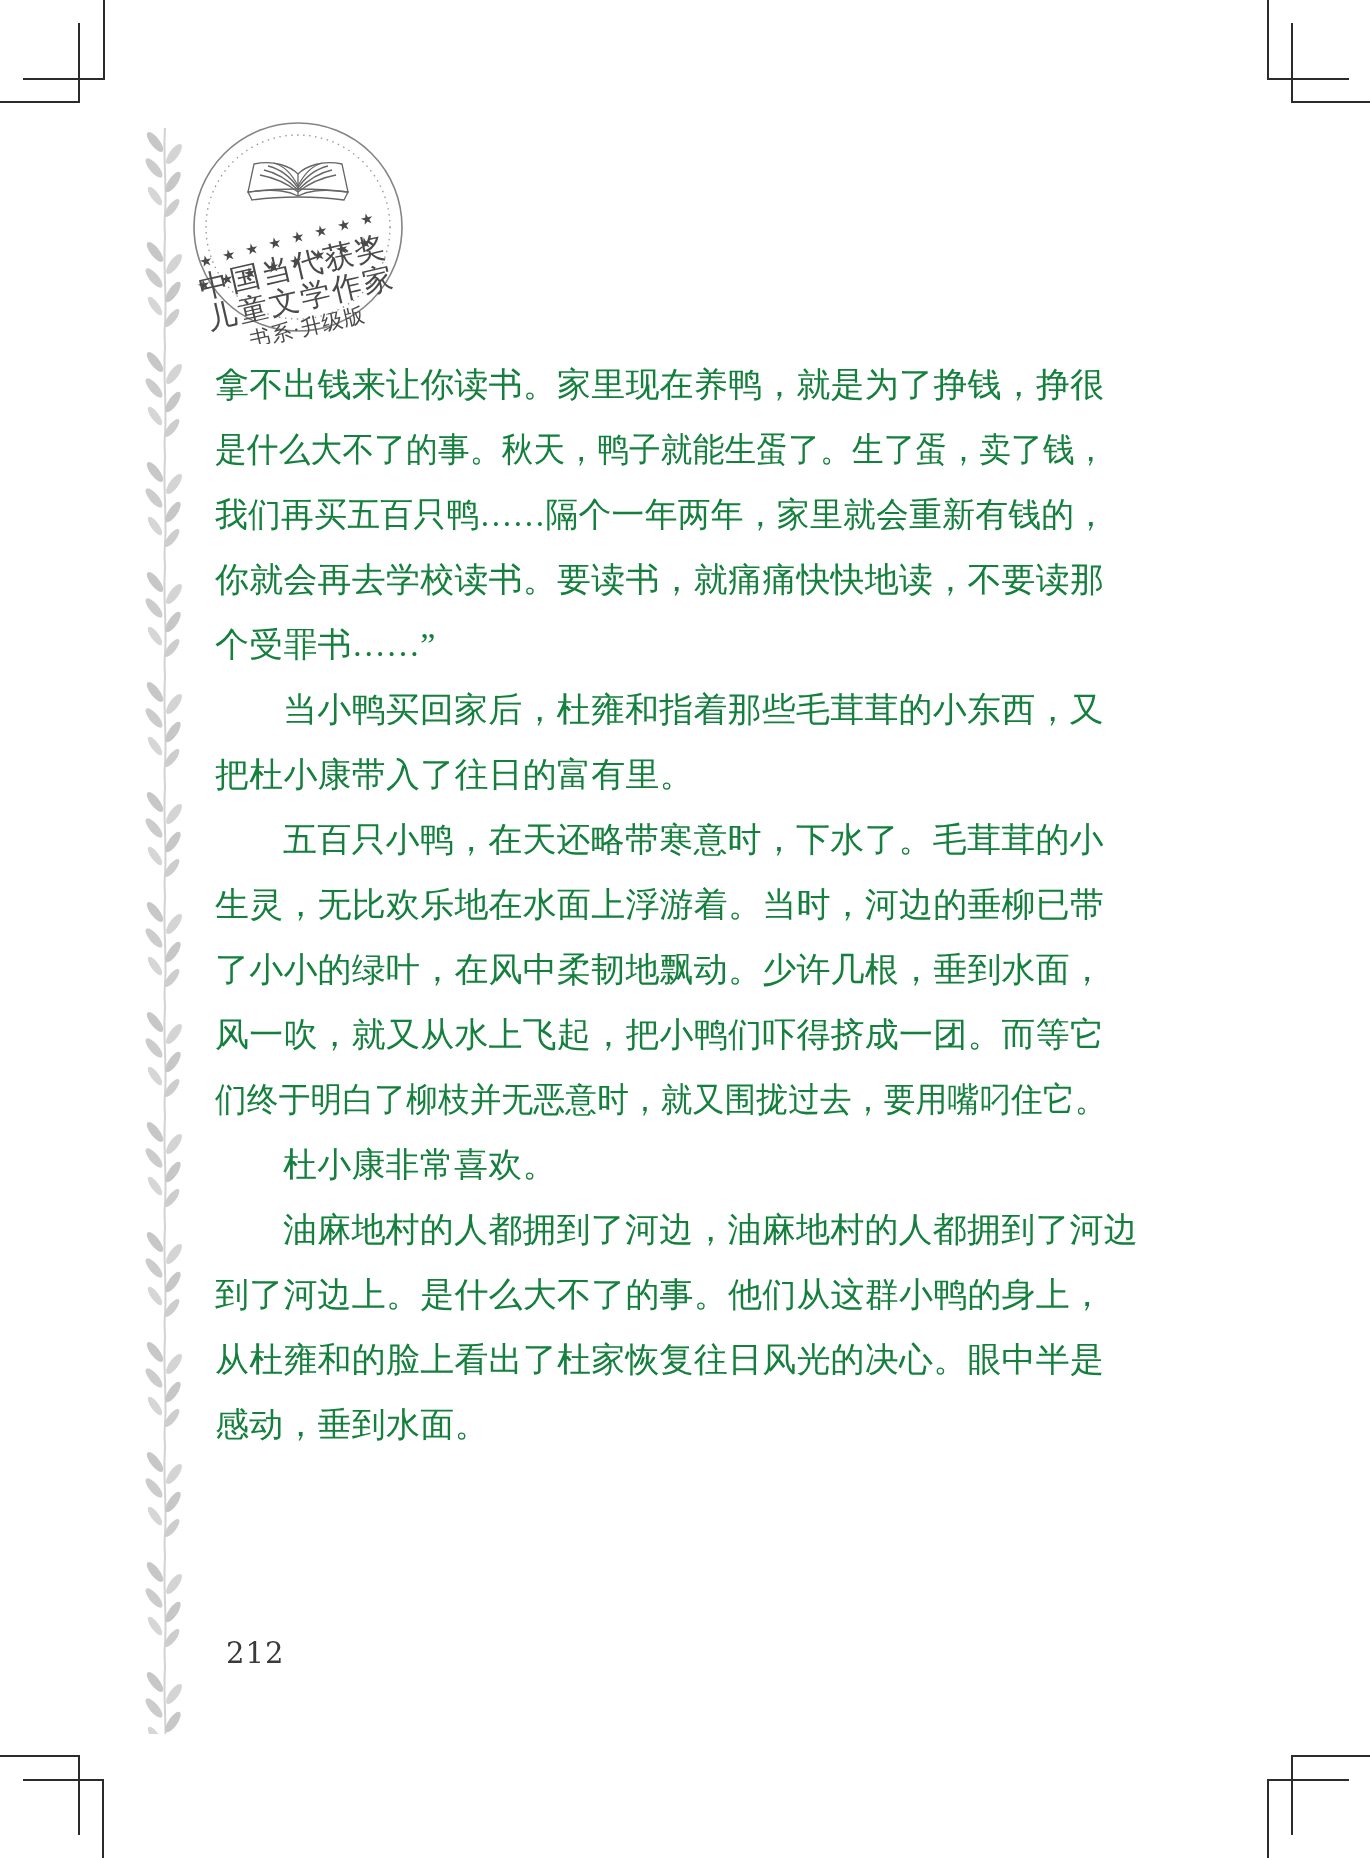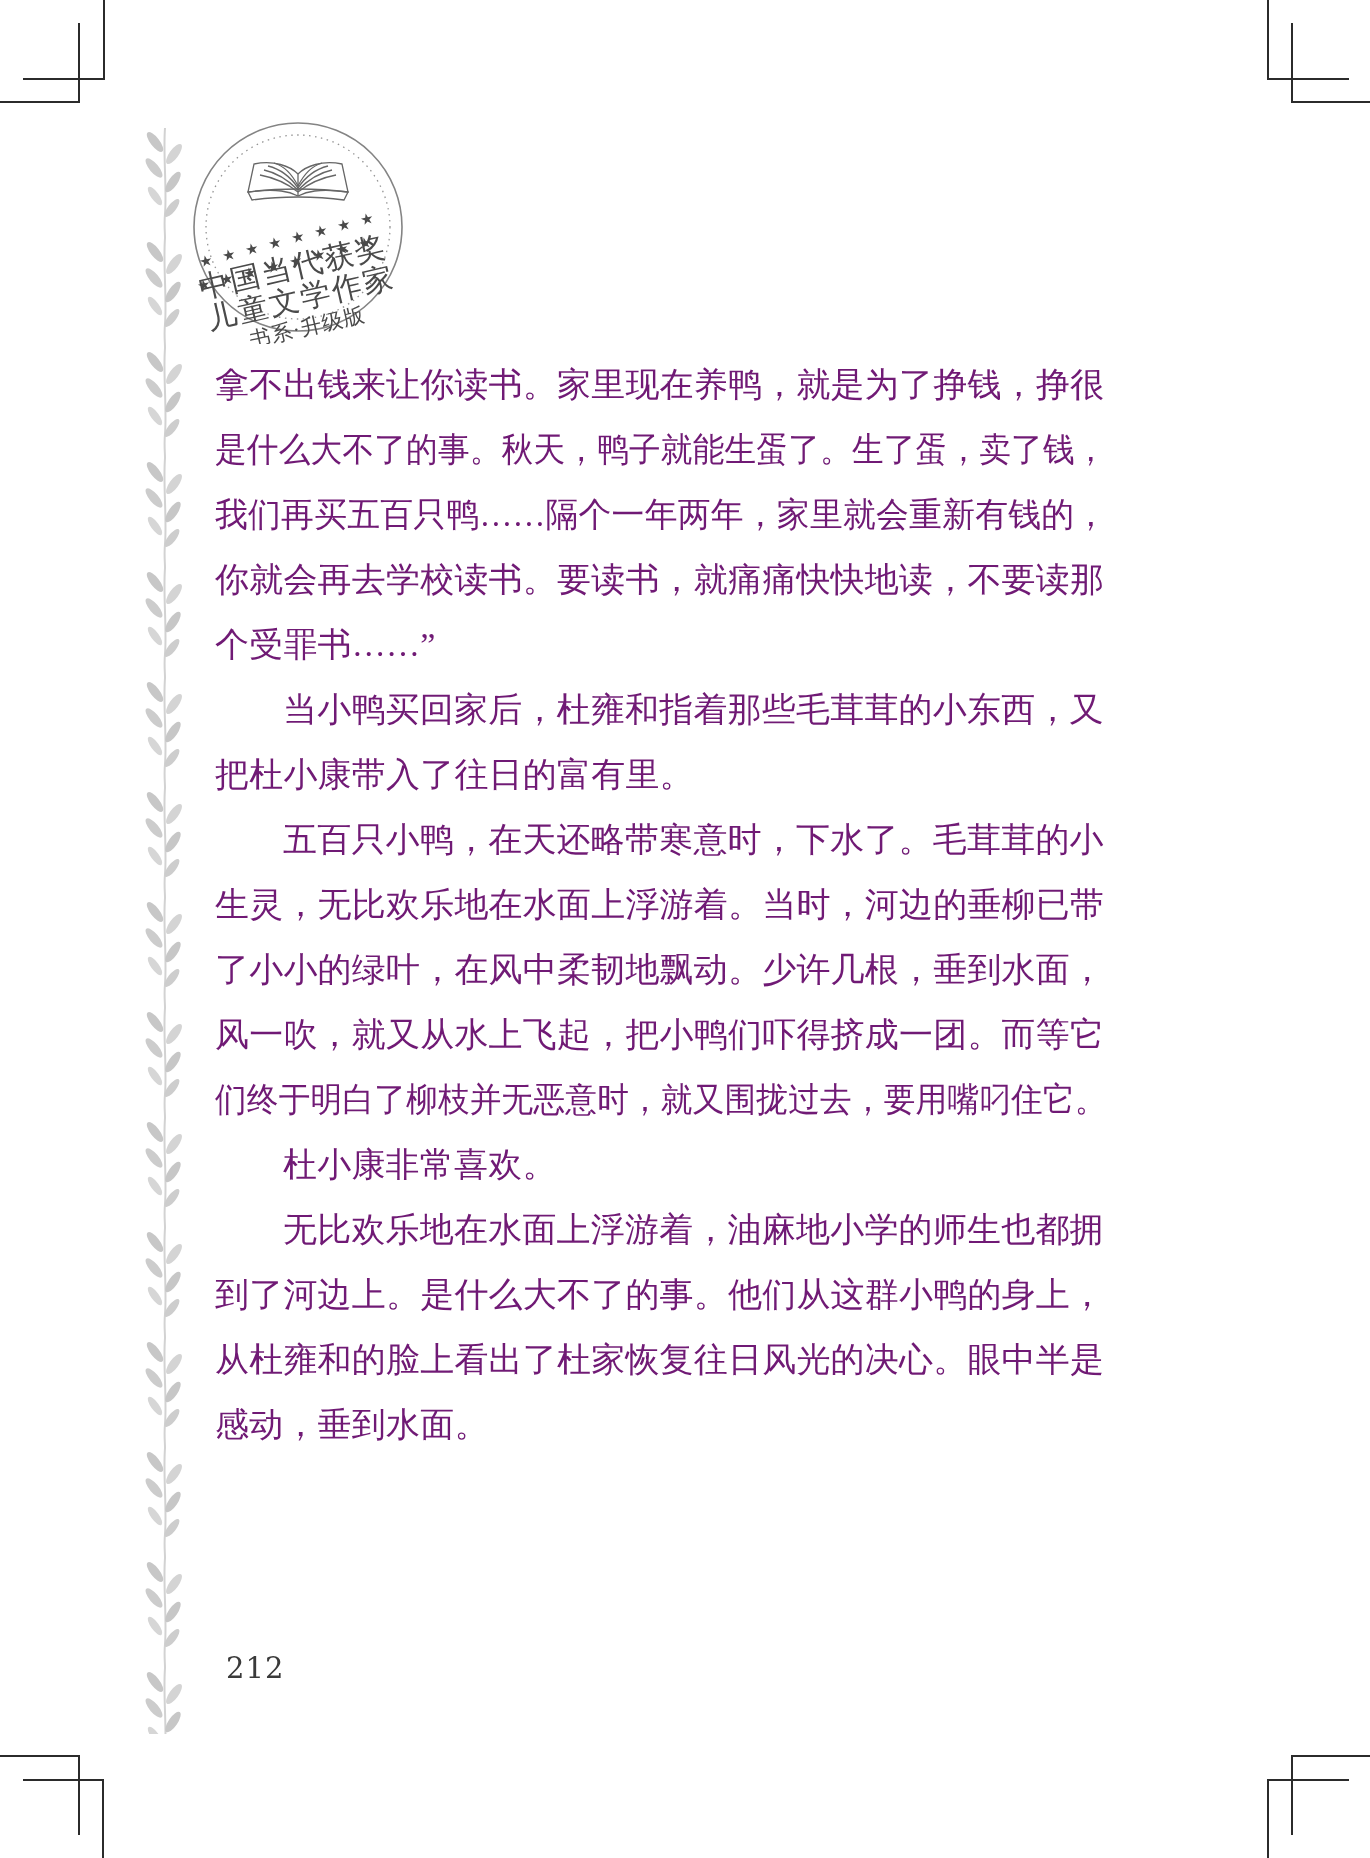--- a/index.html
+++ b/index.html
@@ -21,31 +21,30 @@
   .cm-br-outer{left:1291px;top:1755px;width:79px;height:78px;border-top:2px solid #2b2b2b;border-left:2px solid #2b2b2b;}
   .cm-br-inner{left:1267px;top:1779px;width:80px;height:79px;border-top:2px solid #2b2b2b;border-left:2px solid #2b2b2b;}
   
   .vine{position:absolute;left:142px;top:128px;}
   
   .logo{position:absolute;left:183px;top:114px;}
   .logo text{font-family:"Liberation Serif","DejaVu Serif",serif;fill:#4a4a4a;}
   
   .textblock{
     position:absolute;left:215px;top:352px;width:892px;
-    font-size:34px;line-height:65px;color:#701a75;
+    font-size:34px;line-height:65px;color:#15803d;
     letter-spacing:0.2px;
   }
   .tline{white-space:nowrap;height:65px;}
   .tline.indent{text-indent:68px;}
   
   .pagenum{
     position:absolute;left:226px;top:1636px;
     font-size:29px;color:#3a3a3a;letter-spacing:1px;
     font-family:"DejaVu Serif","Liberation Serif",serif;
-    margin-top:15px;
   }
 </style>
 </head>
 <body>
 
 <div class="page">
 
   <div class="cm cm-tl-outer"></div>
   <div class="cm cm-tl-inner"></div>
   <div class="cm cm-tr-outer"></div>
@@ -120,21 +119,21 @@
     <div class="tline">你就会再去学校读书。要读书，就痛痛快快地读，不要读那</div>
     <div class="tline">个受罪书……”</div>
     <div class="tline indent">当小鸭买回家后，杜雍和指着那些毛茸茸的小东西，又</div>
     <div class="tline">把杜小康带入了往日的富有里。</div>
     <div class="tline indent">五百只小鸭，在天还略带寒意时，下水了。毛茸茸的小</div>
     <div class="tline">生灵，无比欢乐地在水面上浮游着。当时，河边的垂柳已带</div>
     <div class="tline">了小小的绿叶，在风中柔韧地飘动。少许几根，垂到水面，</div>
     <div class="tline">风一吹，就又从水上飞起，把小鸭们吓得挤成一团。而等它</div>
     <div class="tline" style="transform-origin: left center; transform: scaleX(0.931106);">们终于明白了柳枝并无恶意时，就又围拢过去，要用嘴叼住它。</div>
     <div class="tline indent">杜小康非常喜欢。</div>
-    <div class="tline indent">无比欢乐地在水面上浮游着，油麻地小学的师生也都拥</div>
+    <div class="tline indent">油麻地村的人都拥到了河边，油麻地村的人都拥到了河边</div>
     <div class="tline">到了河边上。是什么大不了的事。他们从这群小鸭的身上，</div>
     <div class="tline">从杜雍和的脸上看出了杜家恢复往日风光的决心。眼中半是</div>
     <div class="tline">感动，垂到水面。</div>
   </div>
 
   <div class="pagenum">212</div>
 
 </div>
 
 </body></html>

